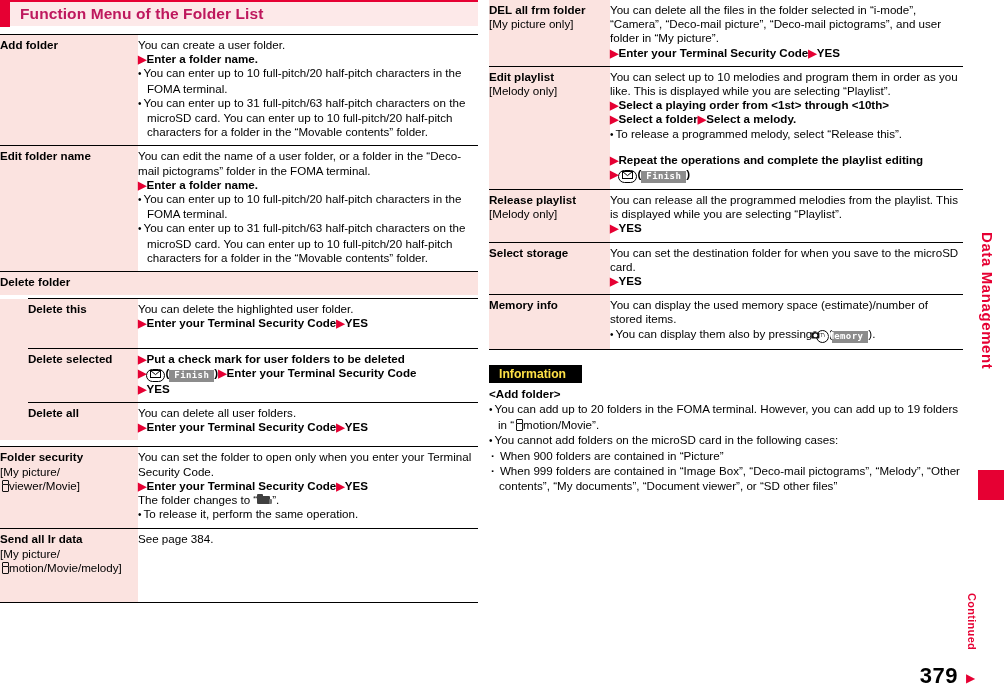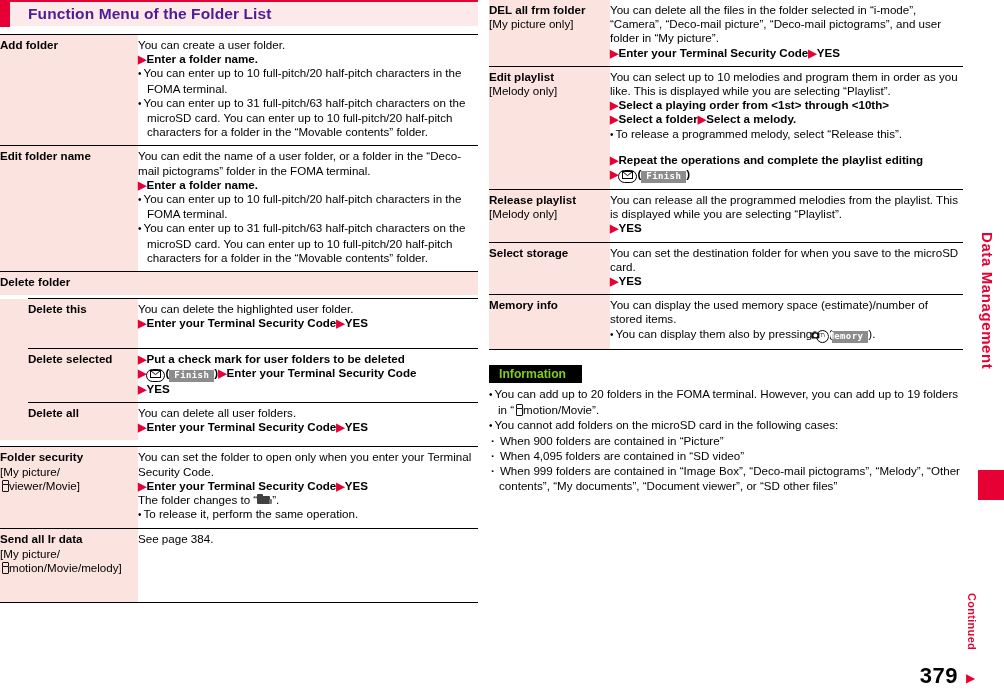--- a/index.html
+++ b/index.html
@@ -34,22 +34,22 @@
     margin-bottom: 8px;
   }
   .sec-header .redbar {
     width: 10px; height: 26px;
     background: #e60033;
     flex: 0 0 10px;
   }
   .sec-header .sec-title {
     font-size: 15.5px;
     font-weight: bold;
-    color: #4c1d95;
-    padding-left: 18px;
+    color: #be185d;
+    padding-left: 10px;
     letter-spacing: .1px;
     white-space: nowrap;
   }
 
   
   table.fm {
     width: 100%;
     border-collapse: collapse;
     table-layout: fixed;
   }
@@ -213,21 +213,21 @@
     width: 3px; height: 5px;
     background: #777;
     border-radius: 1px;
   }
 
   
   .info-block { margin-top: 14px; }
   .info-head {
     display: inline-block;
     background: #000;
-    color: #84cc16;
+    color: #fde047;
     font-size: 12.2px;
     font-weight: bold;
     padding: 2px 16px 2px 10px;
     line-height: 14px;
   }
   .info-body {
     font-size: 11.6px;
     line-height: 15px;
     margin-top: 3px;
   }
@@ -473,24 +473,24 @@
                     <text x="9.3" y="6.4" font-size="5" font-family="'Liberation Sans',sans-serif" fill="#111">TV</text>
                   </svg></span>(<span class="skey">Memory</span><span>).</span></span>
         </td>
       </tr>
     </tbody>
       </table>
 
     <div class="info-block">
       <div class="info-head">Information</div>
       <div class="info-body">
+        <span class="heading">&lt;Add folder&gt;</span>
         <span class="bullet-line"><span>You can add up to 20 folders in the FOMA terminal. However, you can add up to 19 folders in “</span><span class="imode"></span><span>motion/Movie”.</span></span>
         <span class="bullet-line">You cannot add folders on the microSD card in the following cases:</span>
         <span class="dot-line">When 900 folders are contained in “Picture”</span>
-        <span class="dot-line">When 4,095 folders are contained in “SD video”</span>
         <span class="dot-line">When 999 folders are contained in “Image Box”, “Deco-mail pictograms”, “Melody”, “Other contents”, “My documents”, “Document viewer”, or “SD other files”</span>
       </div>
     </div>
   </div>
 
   <div class="side-tab">
     <div class="label">Data Management</div>
     <div class="marker"></div>
   </div>
 

